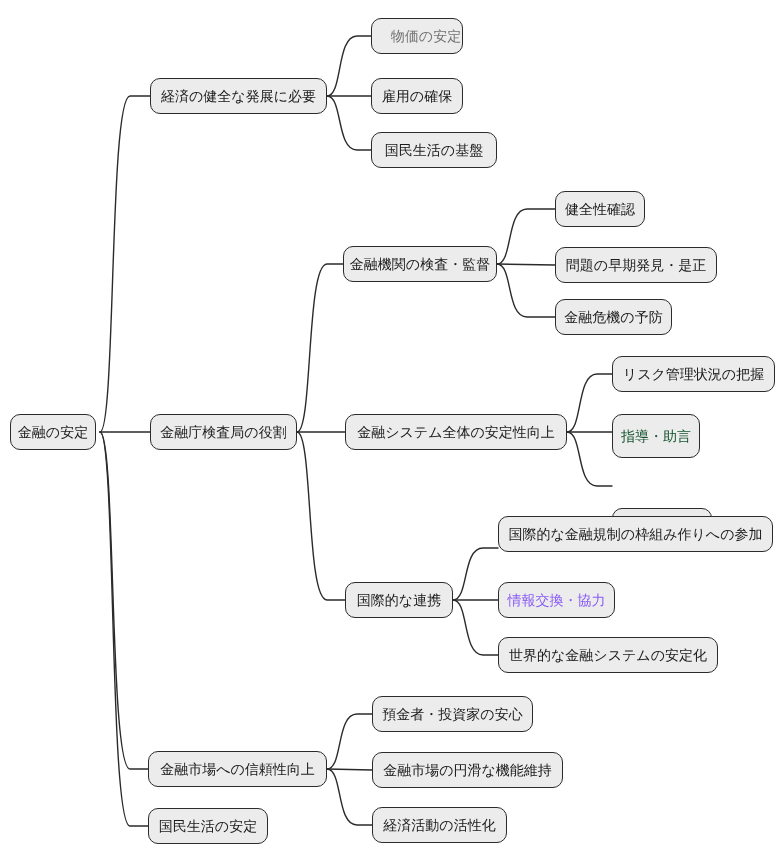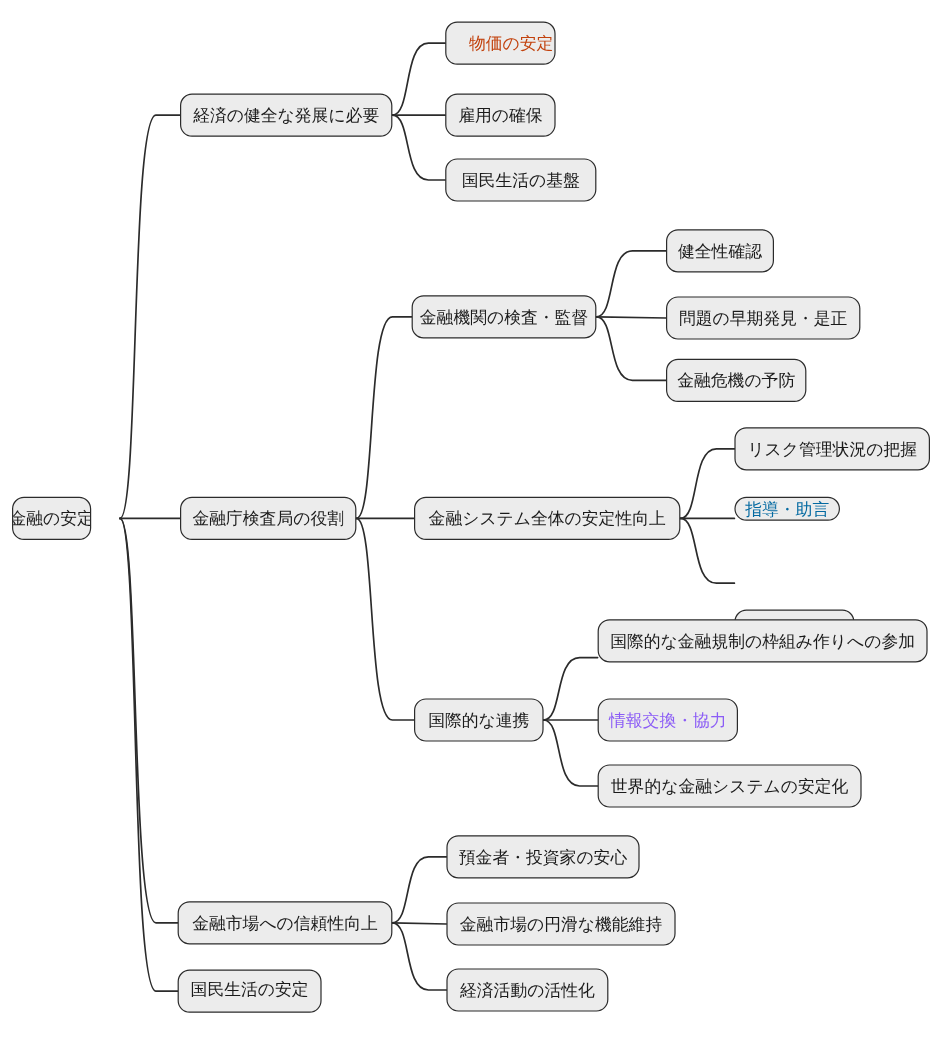--- a/index.html
+++ b/index.html
@@ -67,36 +67,36 @@
       <path d="M 567 432 L 612 432" stroke="#2b2b2b"></path>
       <path d="M 567 432 C 583 432 576 486 597 486 L 612 486" stroke="#2b2b2b"></path>
       <path d="M 453 600 C 469 600 462 548 483 548 L 498 548" stroke="#2b2b2b"></path>
       <path d="M 453 600 L 498 600" stroke="#2b2b2b"></path>
       <path d="M 453 600 C 469 600 462 655 483 655 L 498 655" stroke="#2b2b2b"></path>
       <path d="M 327 769 C 343 769 336 714 357 714 L 372 714" stroke="#2b2b2b"></path>
       <path d="M 327 769 L 372 770" stroke="#2b2b2b"></path>
       <path d="M 327 769 C 343 769 336 825 357 825 L 372 825" stroke="#2b2b2b"></path>
     </svg>
 
-  <div class="node" style="left: 10px; top: 414px; width: 66px; height: 36px; background: rgb(236, 236, 236); border-color: rgb(43, 43, 43); color: rgb(26, 26, 26);">金融の安定</div>
+  <div class="node" style="left: 10px; top: 414px; width: 86px; height: 36px; background: rgb(236, 236, 236); border-color: rgb(43, 43, 43); color: rgb(26, 26, 26);">金融の安定</div>
   <div class="node" style="left: 150px; top: 78px; width: 177px; height: 36px; background: rgb(236, 236, 236); border-color: rgb(43, 43, 43); color: rgb(26, 26, 26);">経済の健全な発展に必要</div>
-  <div class="node" style="left: 371px; top: 18px; width: 92px; height: 36px; background: rgb(236, 236, 236); border-color: rgb(43, 43, 43); color: #c2410c; padding-left: 18px;">物価の安定</div>
+  <div class="node" style="left: 371px; top: 18px; width: 92px; height: 36px; background: rgb(236, 236, 236); border-color: rgb(43, 43, 43); color: #737373; padding-left: 18px;">物価の安定</div>
   <div class="node" style="left: 371px; top: 78px; width: 92px; height: 36px; background: rgb(236, 236, 236); border-color: rgb(43, 43, 43); color: rgb(26, 26, 26);">雇用の確保</div>
   <div class="node" style="left: 371px; top: 132px; width: 126px; height: 36px; background: rgb(236, 236, 236); border-color: rgb(43, 43, 43); color: rgb(26, 26, 26);">国民生活の基盤</div>
   <div class="node" style="left: 150px; top: 414px; width: 147px; height: 36px; background: rgb(236, 236, 236); border-color: rgb(43, 43, 43); color: rgb(26, 26, 26);">金融庁検査局の役割</div>
   <div class="node" style="left: 343px; top: 246px; width: 154px; height: 36px; background: rgb(236, 236, 236); border-color: rgb(43, 43, 43); color: rgb(26, 26, 26);">金融機関の検査・監督</div>
   <div class="node" style="left: 555px; top: 191px; width: 90px; height: 36px; background: rgb(236, 236, 236); border-color: rgb(43, 43, 43); color: rgb(26, 26, 26);">健全性確認</div>
   <div class="node" style="left: 555px; top: 247px; width: 162px; height: 36px; background: rgb(236, 236, 236); border-color: rgb(43, 43, 43); color: rgb(26, 26, 26);">問題の早期発見・是正</div>
   <div class="node" style="left: 555px; top: 299px; width: 117px; height: 36px; background: rgb(236, 236, 236); border-color: rgb(43, 43, 43); color: rgb(26, 26, 26);">金融危機の予防</div>
   <div class="node" style="left: 345px; top: 414px; width: 222px; height: 36px; background: rgb(236, 236, 236); border-color: rgb(43, 43, 43); color: rgb(26, 26, 26);">金融システム全体の安定性向上</div>
   <div class="node" style="left: 612px; top: 356px; width: 163px; height: 36px; background: rgb(236, 236, 236); border-color: rgb(43, 43, 43); color: rgb(26, 26, 26);">リスク管理状況の把握</div>
-  <div class="node" style="left: 612px; top: 414px; width: 88px; height: 20px; background: rgb(236, 236, 236); border-color: rgb(43, 43, 43); color: #0369a1;">指導・助言</div>
+  <div class="node" style="left: 612px; top: 414px; width: 88px; height: 44px; background: rgb(236, 236, 236); border-color: rgb(43, 43, 43); color: #14532d;">指導・助言</div>
   <div class="node" style="left: 612px; top: 468px; width: 100px; height: 36px; background: rgb(236, 236, 236); border-color: rgb(43, 43, 43); color: rgb(26, 26, 26); margin-top: 40px;">リスク軽減</div>
   <div class="node" style="left: 345px; top: 582px; width: 108px; height: 36px; background: rgb(236, 236, 236); border-color: rgb(43, 43, 43); color: rgb(26, 26, 26);">国際的な連携</div>
   <div class="node" style="left: 498px; top: 516px; width: 275px; height: 36px; background: rgb(236, 236, 236); border-color: rgb(43, 43, 43); color: rgb(26, 26, 26);">国際的な金融規制の枠組み作りへの参加</div>
   <div class="node" style="left: 498px; top: 582px; width: 117px; height: 36px; background: rgb(236, 236, 236); border-color: rgb(43, 43, 43); color: #8b5cf6;">情報交換・協力</div>
   <div class="node" style="left: 498px; top: 637px; width: 220px; height: 36px; background: rgb(236, 236, 236); border-color: rgb(43, 43, 43); color: rgb(26, 26, 26);">世界的な金融システムの安定化</div>
   <div class="node" style="left: 148px; top: 751px; width: 179px; height: 36px; background: rgb(236, 236, 236); border-color: rgb(43, 43, 43); color: rgb(26, 26, 26);">金融市場への信頼性向上</div>
   <div class="node" style="left: 372px; top: 696px; width: 161px; height: 36px; background: rgb(236, 236, 236); border-color: rgb(43, 43, 43); color: rgb(26, 26, 26);">預金者・投資家の安心</div>
   <div class="node" style="left: 372px; top: 752px; width: 191px; height: 36px; background: rgb(236, 236, 236); border-color: rgb(43, 43, 43); color: rgb(26, 26, 26);">金融市場の円滑な機能維持</div>
   <div class="node" style="left: 372px; top: 807px; width: 135px; height: 36px; background: rgb(236, 236, 236); border-color: rgb(43, 43, 43); color: rgb(26, 26, 26);">経済活動の活性化</div>
-  <div class="node" style="left: 148px; top: 808px; width: 120px; height: 36px; background: rgb(236, 236, 236); border-color: rgb(43, 43, 43); color: rgb(26, 26, 26); font-family: Liberation Serif, serif;">国民生活の安定</div>
+  <div class="node" style="left: 148px; top: 808px; width: 120px; height: 36px; background: rgb(236, 236, 236); border-color: rgb(43, 43, 43); color: rgb(26, 26, 26);">国民生活の安定</div>
 </div>
 
 </body></html>

